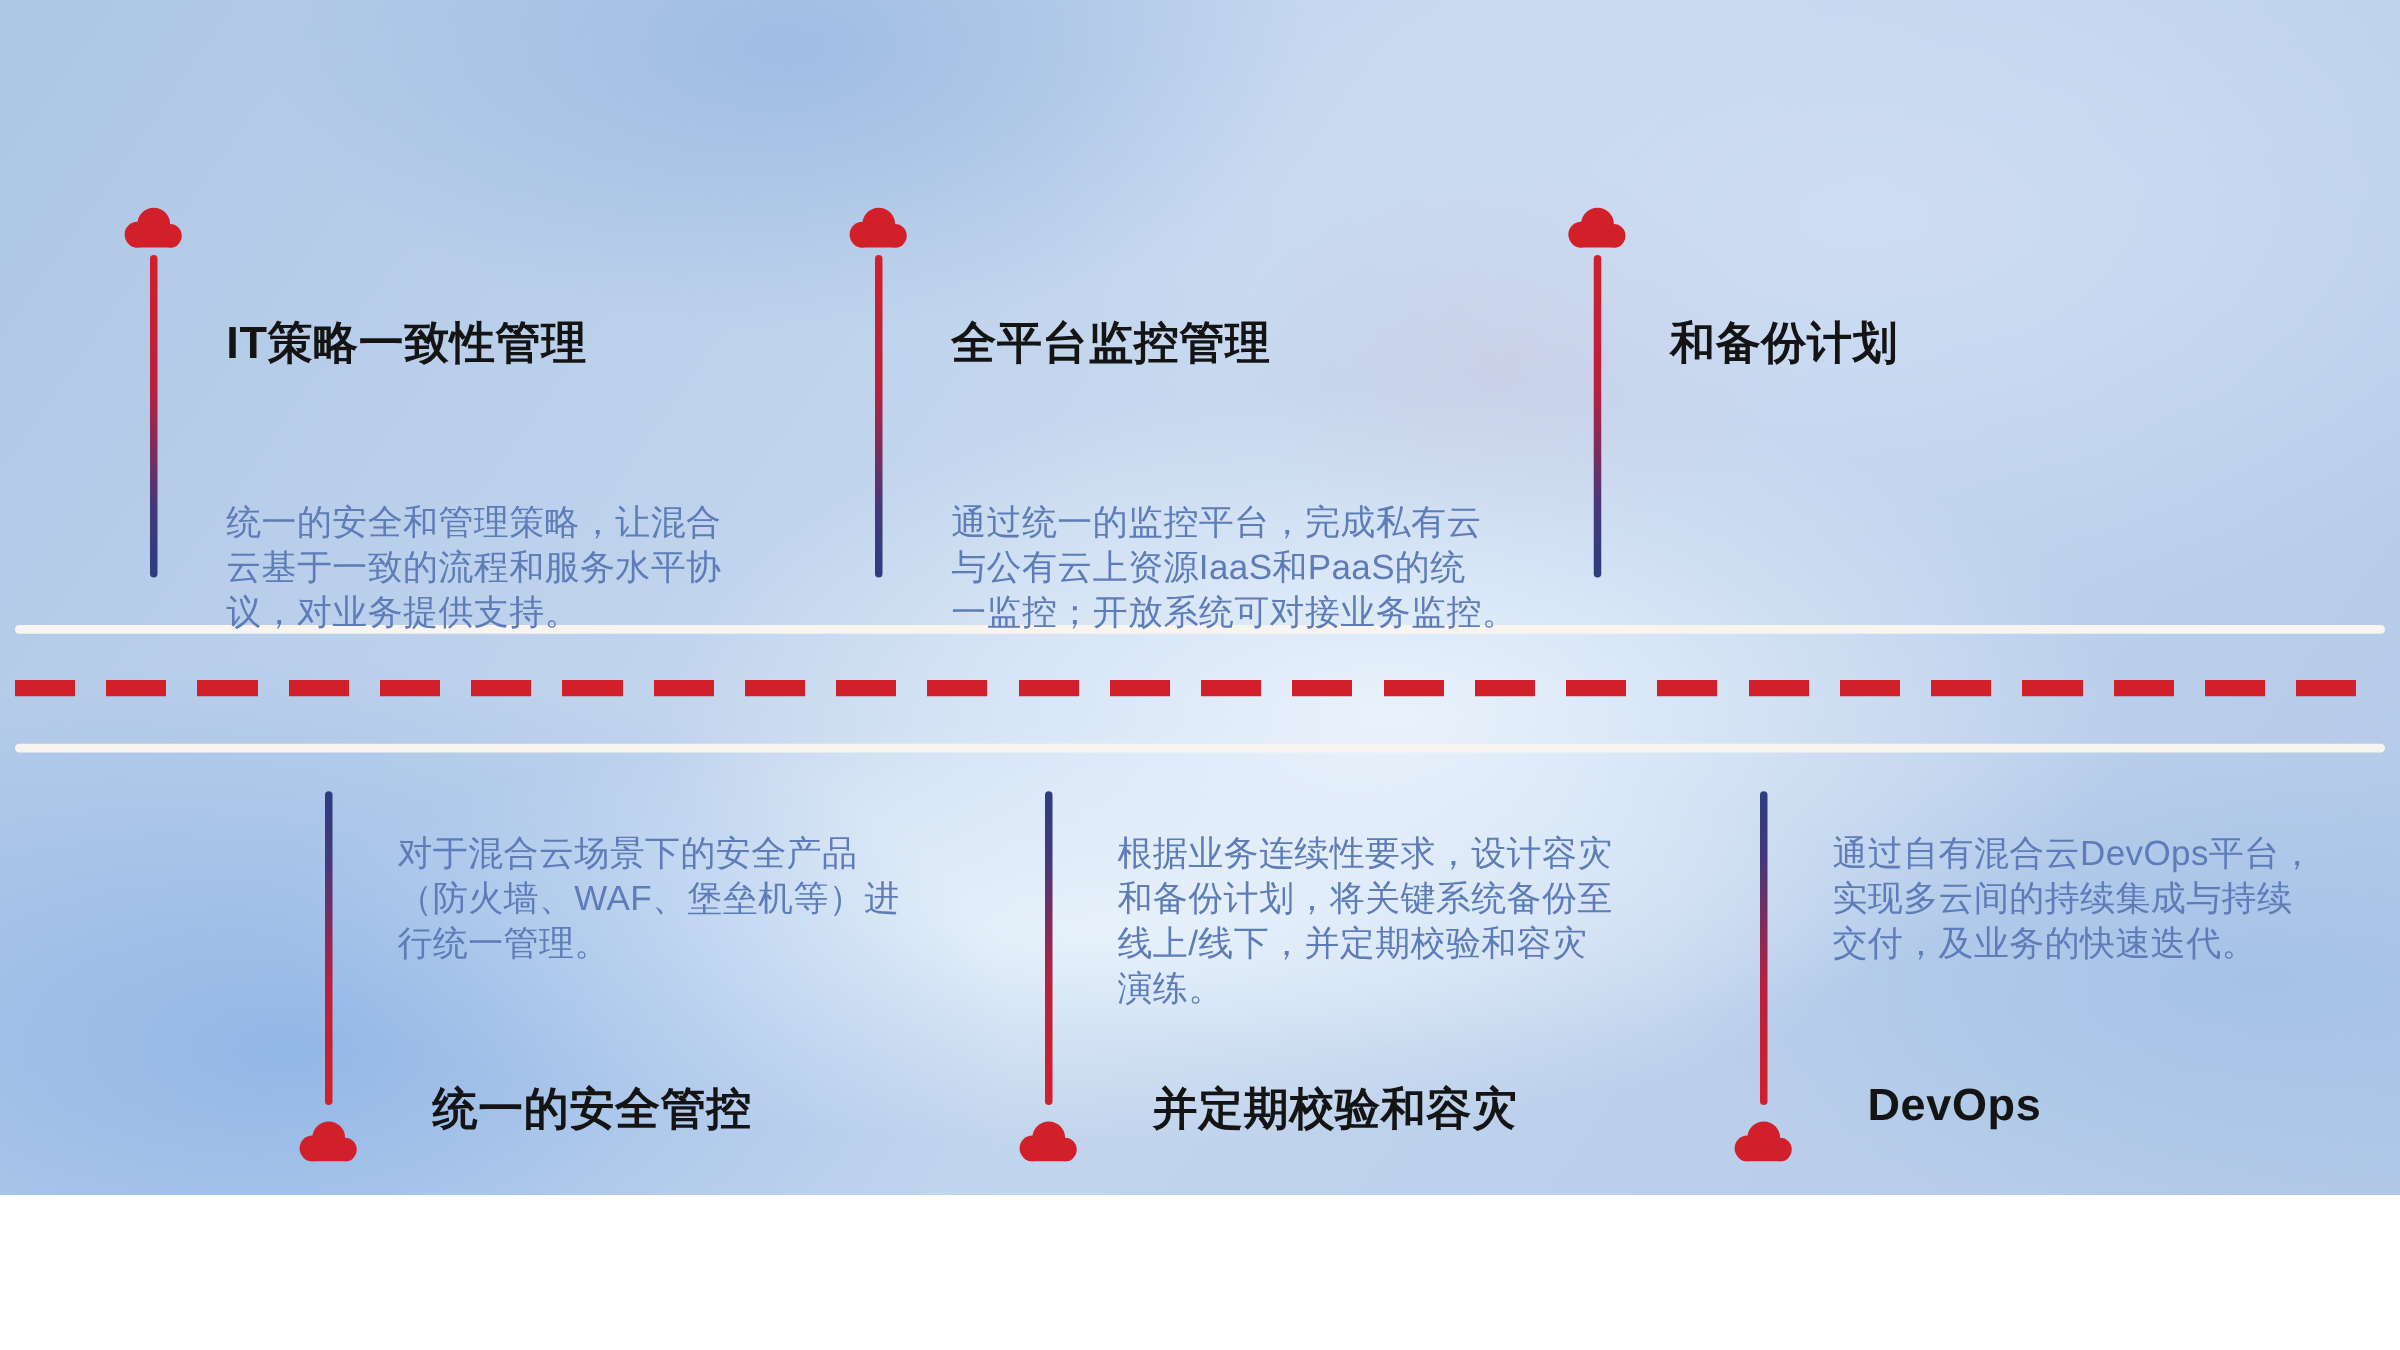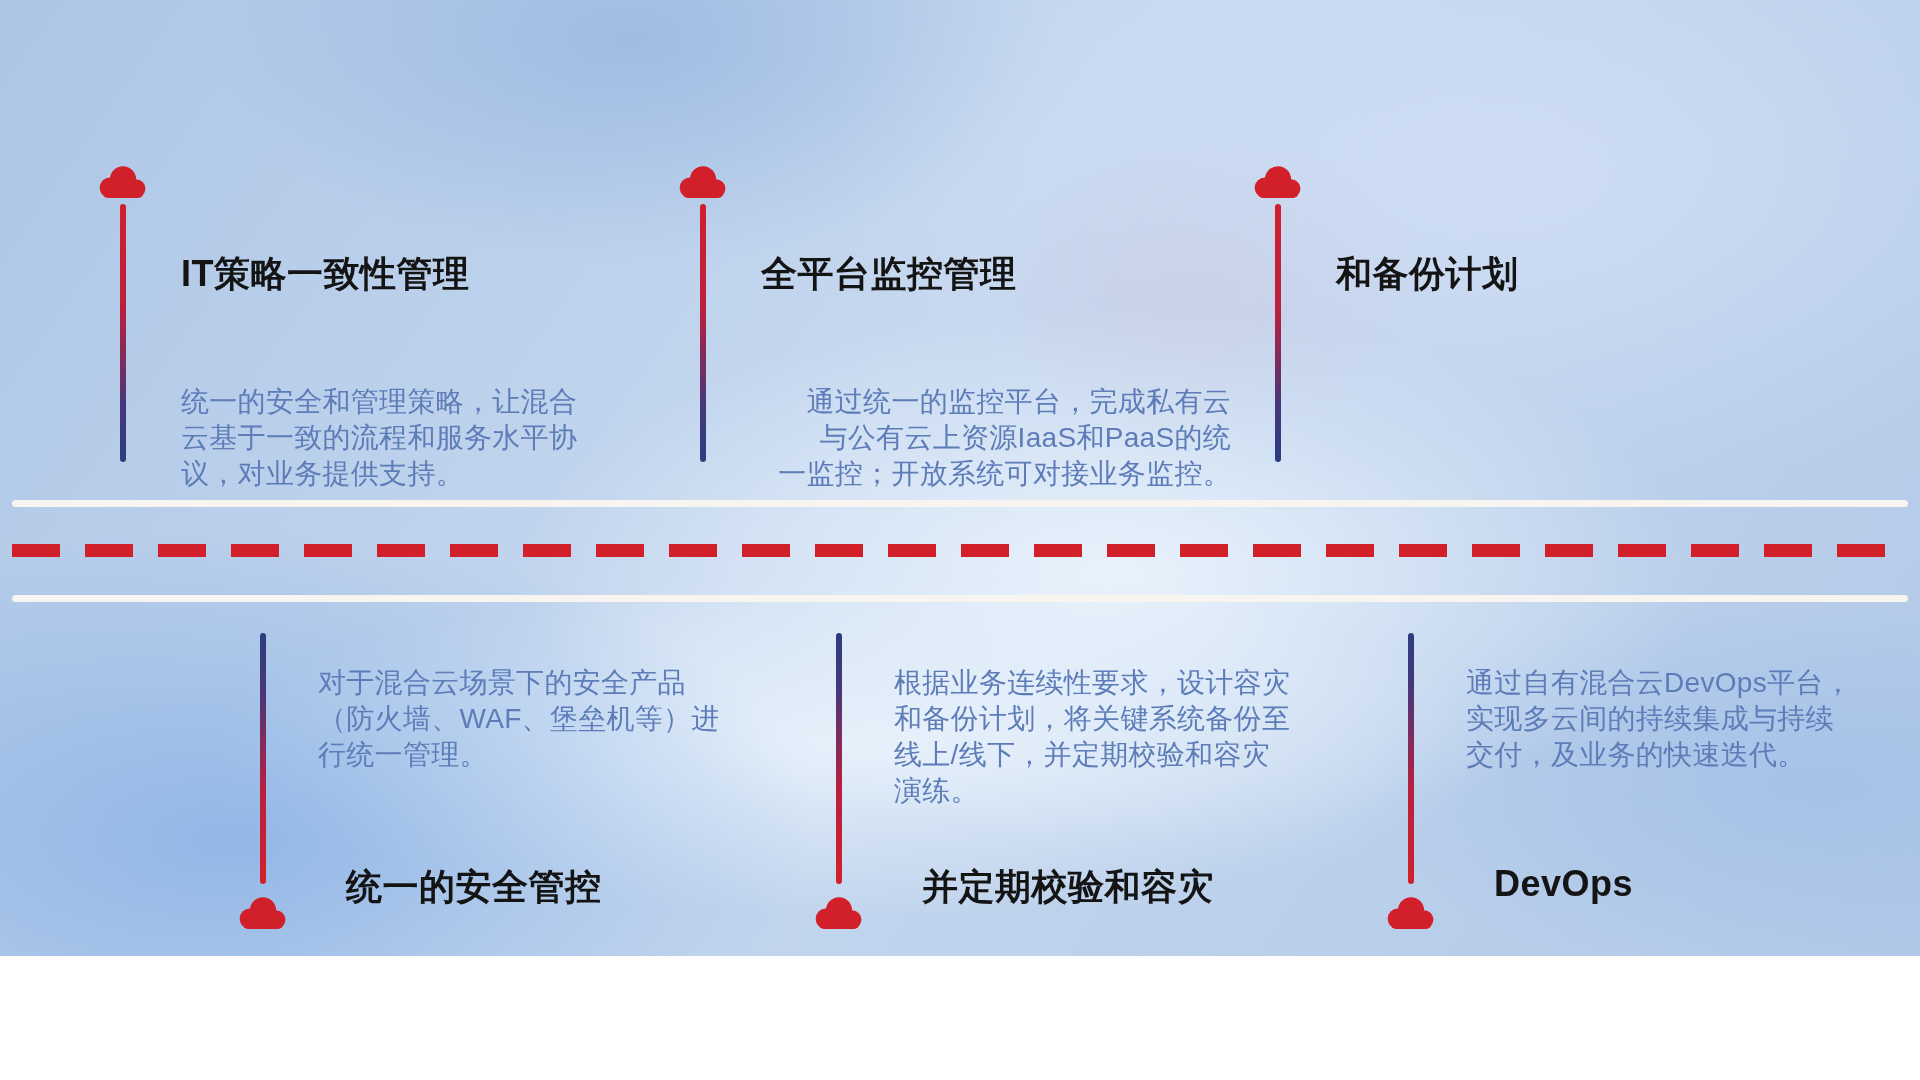--- a/index.html
+++ b/index.html
@@ -81,39 +81,39 @@
     color: var(--body-text, #5d7cb8);
     white-space: pre-line;
     letter-spacing: 0.3px;
   }
 
   
   .item-top { top: 164px; width: 560px; height: 340px; }
   .item-top .cloud  { left: 0; top: 0; }
   .item-top .stem   { left: 25px; top: 40px; height: 258px; }
   .item-top .title  { left: 86px; top: 56px; }
-  .item-top .desc   { left: 86px; top: 192px; }
+  .item-top .desc   { left: 86px; top: 208px; }
 
   
   .item-bottom { top: 633px; width: 560px; height: 330px; }
   .item-bottom .stem  { left: 0; top: 0; height: 251px; }
   .item-bottom .cloud { left: -25px; top: 262px; }
   .item-bottom .desc  { left: 58px; top: 4px; }
   .item-bottom .title { left: 58px; top: 200px; margin-left: 28px; }
 
   
   #top-1 { left: 95px; }
   #top-2 { left: 675px; }
   #top-3 { left: 1250px; }
   #bottom-1 { left: 260px; }
   #bottom-2 { left: 836px; }
   #bottom-3 { left: 1408px; }
 
   .desc-w1 { width: 440px; }
-  .desc-w2 { width: 470px; text-align: right; }
+  .desc-w2 { width: 470px; }
 </style>
 </head>
 <body>
 
 <div class="stage">
 
   <div>
     <div class="road-line top"></div>
     <div class="road-dash"></div>
     <div class="road-line bottom"></div>

